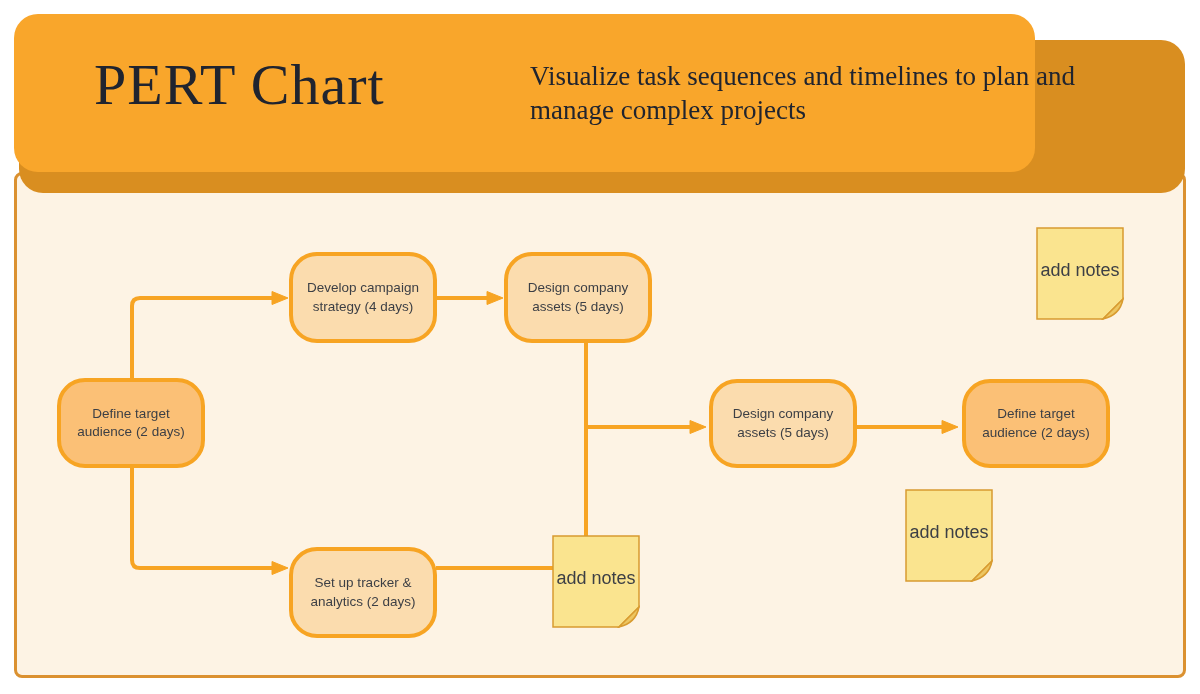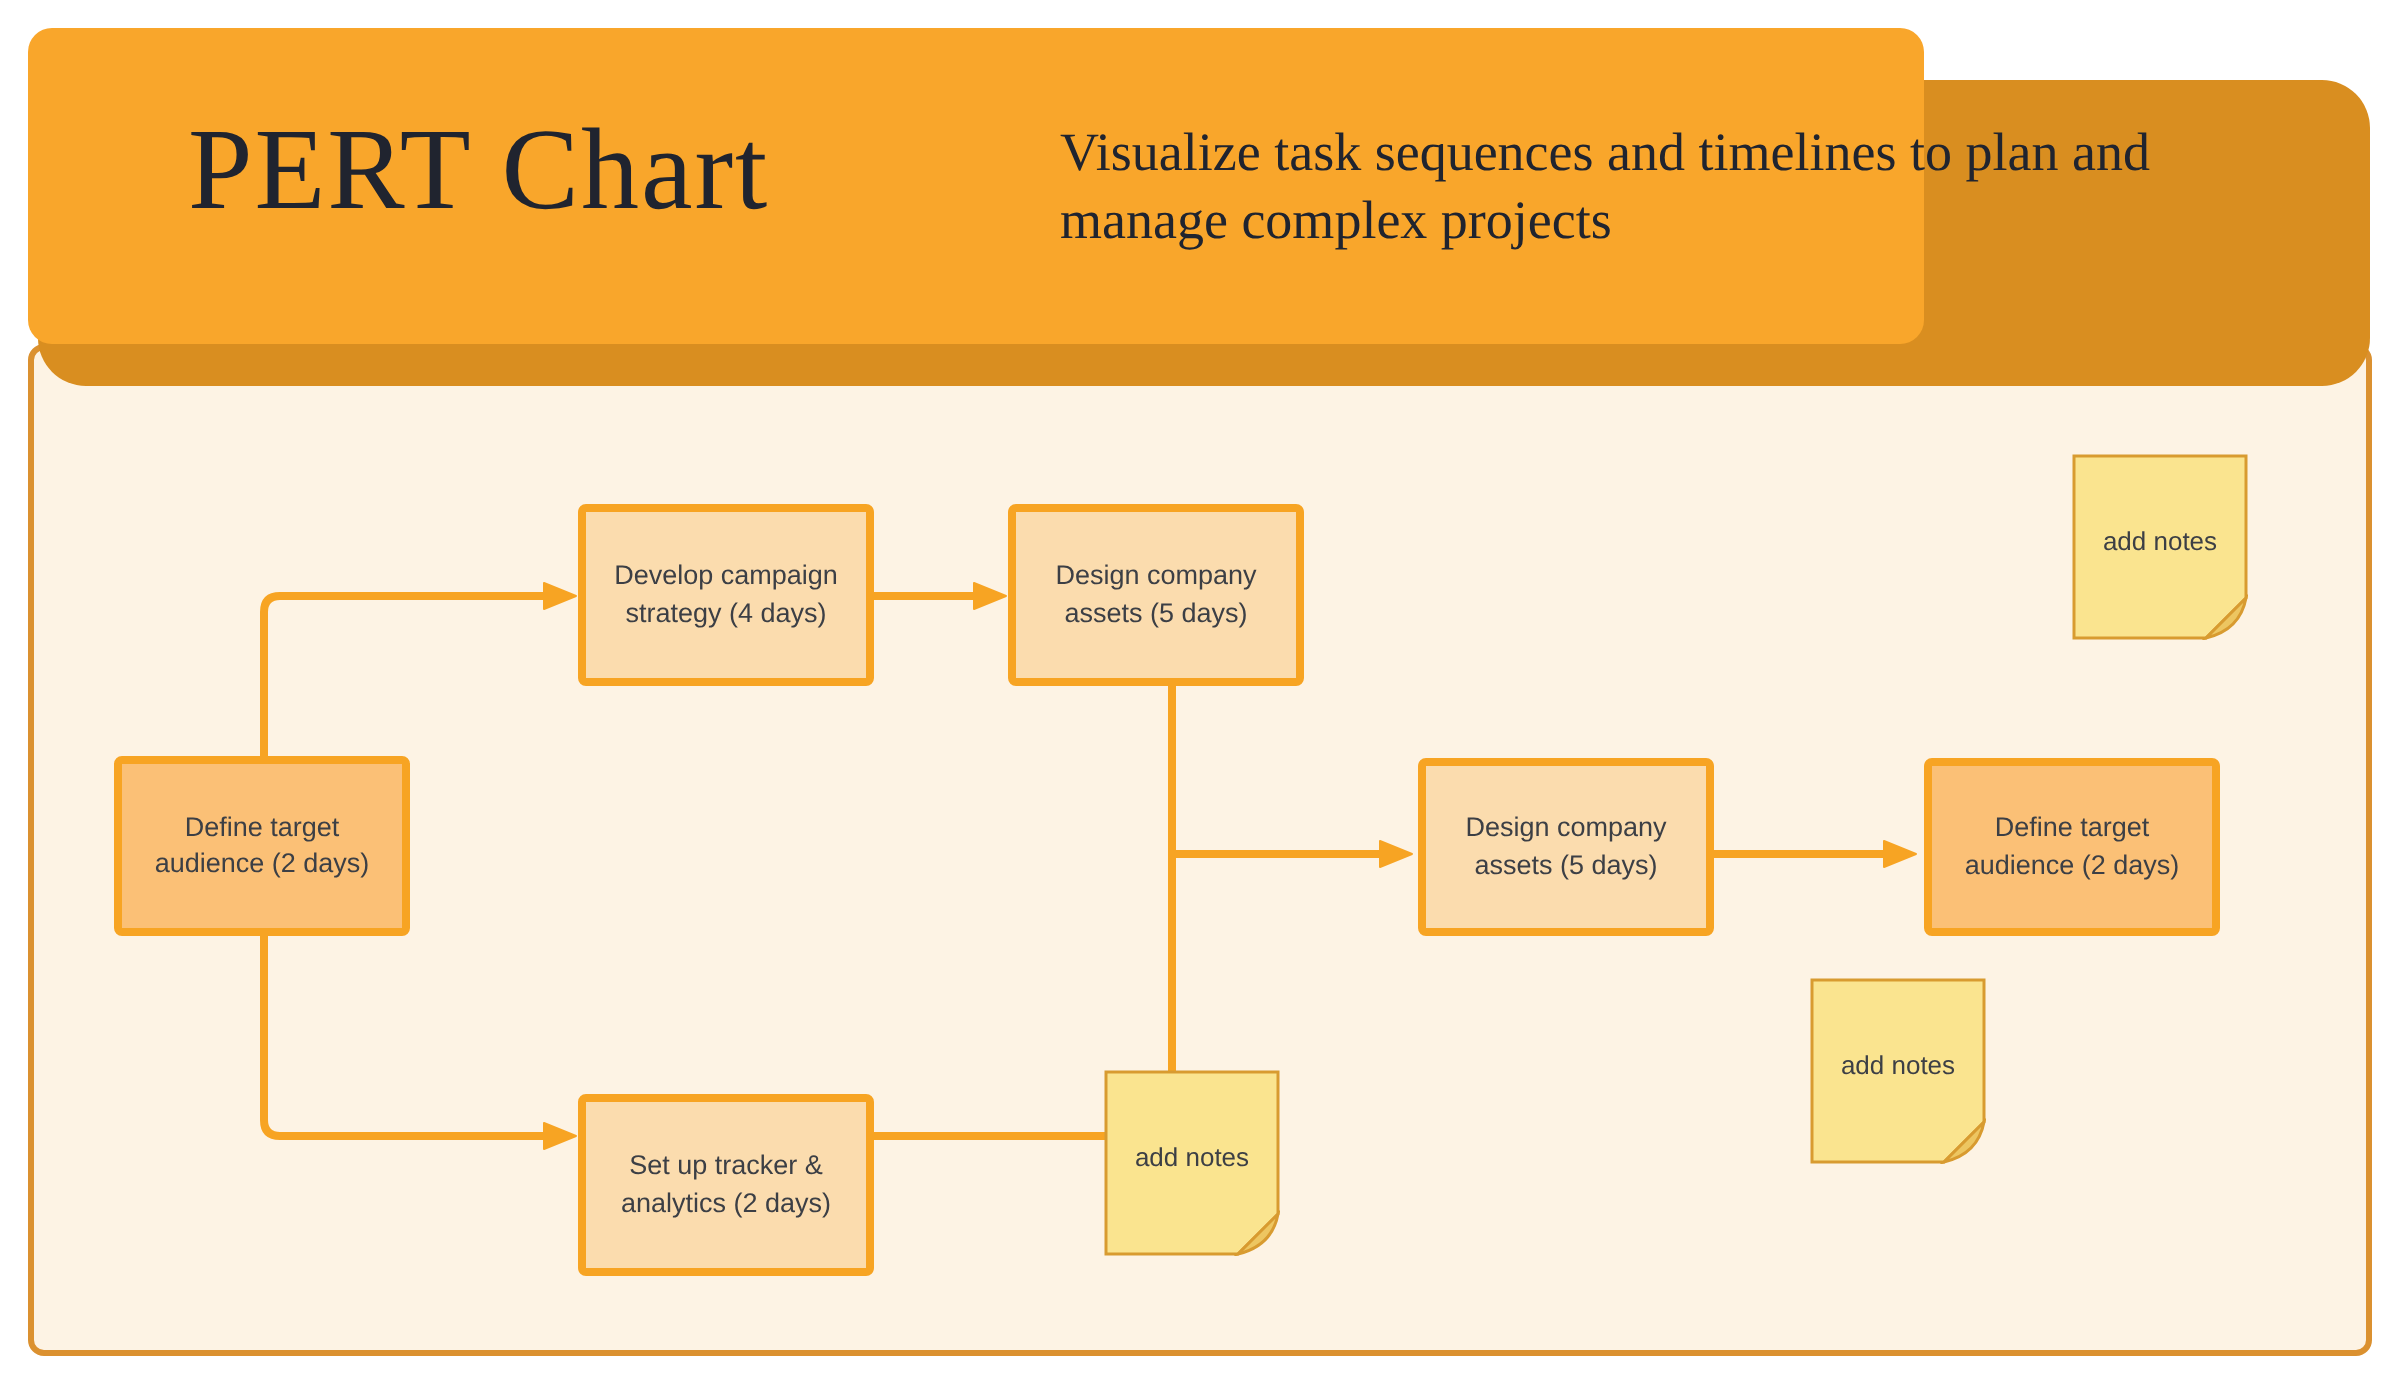--- a/index.html
+++ b/index.html
@@ -25,52 +25,52 @@
   .canvas{
     position:absolute;left:14px;top:172px;width:1172px;height:506px;
     background:var(--canvas-bg);border:3px solid var(--canvas-border);
     border-radius:8px;box-sizing:border-box;z-index:1;
   }
   .header-lip{
     position:absolute;left:19px;top:40px;width:1166px;height:153px;
     background:var(--header-lip);border-radius:24px;z-index:2;
   }
   .header{
-    position:absolute;left:14px;top:14px;width:948px;height:158px;
-    background:var(--header-bg);border-radius:12px;z-index:3;
+    position:absolute;left:14px;top:14px;width:1021px;height:158px;
+    background:var(--header-bg);border-radius:24px;z-index:3;
   }
   .title{
     position:absolute;left:80px;top:36px;margin:0;
     font-family:"Liberation Serif","DejaVu Serif",serif;font-weight:normal;
     font-size:58px;line-height:1.2;color:var(--title-text);letter-spacing:1px;
   }
   .subtitle{
     position:absolute;left:516px;top:46px;width:585px;margin:0;
     font-family:"Liberation Serif","DejaVu Serif",serif;
     font-size:27px;line-height:1.25;color:var(--title-text);
   }
   .connector-layer{position:absolute;left:0;top:0;width:1200px;height:694px;z-index:4;}
   .connector{fill:none;stroke:var(--connector);stroke-width:4;stroke-linecap:butt;}
   .arrowhead{fill:var(--connector);stroke:var(--connector);stroke-linejoin:round;}
   .node{
     position:absolute;z-index:5;box-sizing:border-box;
-    border:4px solid var(--node-border);border-radius:4px;
+    border:4px solid var(--node-border);border-radius:28px;
     display:flex;align-items:center;justify-content:center;text-align:center;
     padding:4px 12px;font-size:13.5px;line-height:1.35;color:var(--node-text);
   }
   .node.dark{background:var(--node-fill-dark);}
   .node.light{background:var(--node-fill-light);}
   .sticky{position:absolute;z-index:5;width:88px;height:93px;}
   .sticky svg{position:absolute;left:0;top:0;width:100%;height:100%;}
   .sticky-main{fill:var(--sticky-fill);stroke:var(--sticky-border);stroke-width:1.5;}
   .sticky-flap{fill:var(--sticky-fill-shade);stroke:var(--sticky-border);stroke-width:1.5;}
   .sticky-label{
     position:absolute;left:0;top:0;right:0;bottom:6px;
     display:flex;align-items:center;justify-content:center;
-    font-size:13px;color:var(--node-text);
+    font-size:18px;color:var(--node-text);
   }
 </style>
 </head>
 <body>
 
 <div class="page">
 
   <div class="canvas"></div>
   <div class="header-lip"></div>
 

